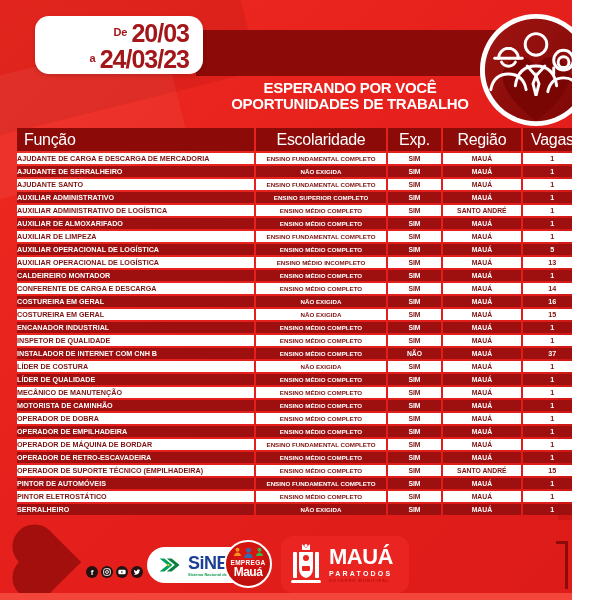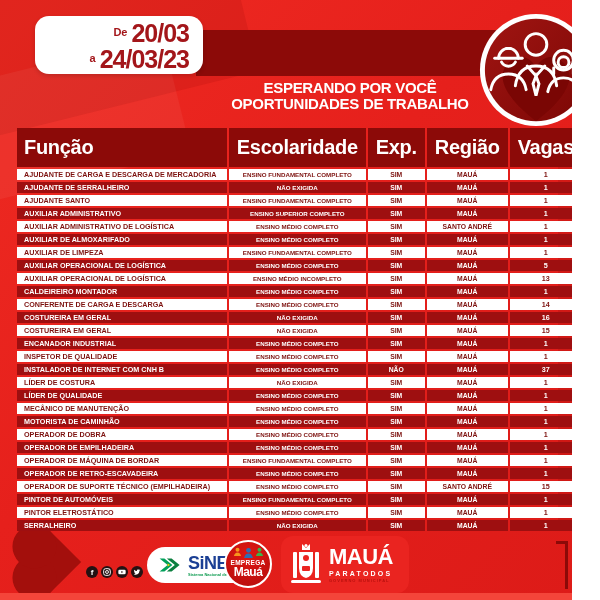--- a/index.html
+++ b/index.html
@@ -26,26 +26,26 @@
   .title-band{position:absolute;left:196px;top:30px;width:404px;height:46px;background:#8c0a08;z-index:1;}
   .title-text{position:absolute;left:210px;top:33px;z-index:2;color:#fff;white-space:nowrap;}
   .title-reg{font-size:31px;font-weight:700;letter-spacing:-1px;}
   .title-bold{font-size:33px;font-weight:900;letter-spacing:-1px;}
   .subtitle{position:absolute;left:196px;top:80px;width:308px;text-align:center;color:#fff;
             font-weight:800;font-size:15px;line-height:16px;z-index:2;letter-spacing:-.3px;}
   .people-badge{position:absolute;left:477px;top:11px;z-index:4;}
 
   
   table.jobs{position:absolute;left:15px;top:126px;width:569px;border-collapse:separate;border-spacing:2px;z-index:2;}
-  table.jobs th{background:#8c0a08;color:#fff;font-size:20px;font-weight:700;height:23px;padding:8px;text-align:center;letter-spacing:-.3px;}
+  table.jobs th{background:#8c0a08;color:#fff;font-size:16px;font-weight:400;height:23px;padding:0;text-align:center;letter-spacing:-.3px;}
   table.jobs th:first-child{text-align:left;padding-left:7px;}
   table.jobs td{height:11px;padding:0;text-align:center;font-weight:700;line-height:11px;}
   table.jobs tbody tr:nth-child(odd) td{background:#ffffff;color:#7d120f;}
   table.jobs tbody tr:nth-child(even) td{background:#9e0f10;color:#ffffff;}
-  table.jobs td:nth-child(1){width:232px;text-align:left;padding-left:7px;font-size:7.2px;}
+  table.jobs td:nth-child(1){width:232px;text-align:left;font-size:7.2px;}
   table.jobs td:nth-child(2){width:127px;font-size:6.2px;}
   table.jobs td:nth-child(3){width:52px;font-size:6.8px;}
   table.jobs td:nth-child(4){width:76px;font-size:6.8px;}
   table.jobs td:nth-child(5){width:58px;font-size:7.2px;}
 
   
   .website{position:absolute;left:37px;top:546px;color:#fff;font-size:15px;font-weight:800;z-index:2;letter-spacing:-.3px;}
   .social-row{position:absolute;left:86px;top:566px;display:flex;gap:3px;z-index:2;}
   .soc{width:12px;height:12px;border-radius:50%;background:#241112;color:#fff;display:flex;
        align-items:center;justify-content:center;font-size:8px;font-weight:700;}

